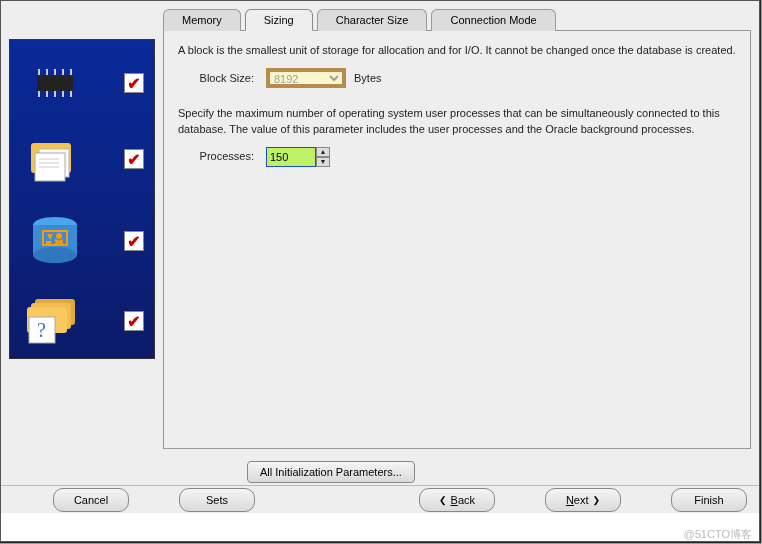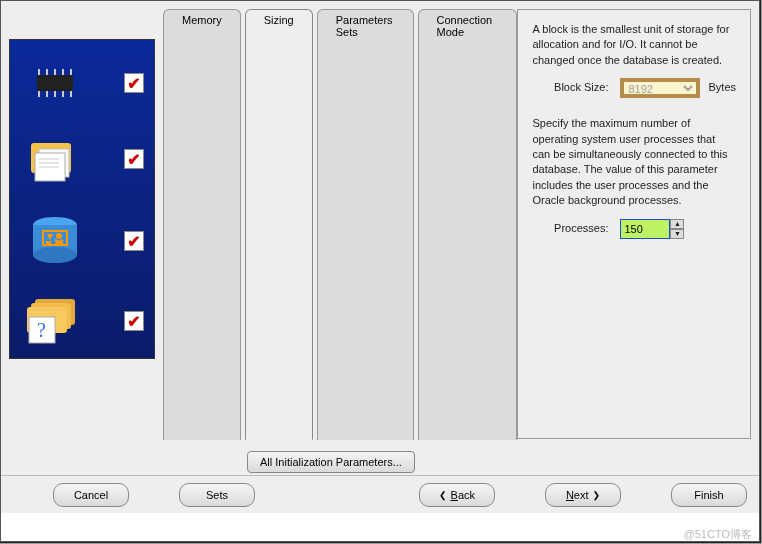--- a/index.html
+++ b/index.html
@@ -94,20 +94,21 @@
     background: #fff;
     display: flex; align-items: center; justify-content: center;
     color: #c00;
     font-size: 16px;
     font-weight: bold;
     margin-right: 2px;
   }
   .right-pane {
     flex: 1;
     display: flex;
+    flex-direction: column;
   }
   .tabs {
     display: flex;
     gap: 4px;
     margin-bottom: -1px;
     padding-left: 0px;
     z-index: 2;
   }
   .tab {
     border: 1px solid #999;
@@ -166,21 +167,21 @@
     border-radius: 10px;
     background: linear-gradient(#f5f5f5, #dadada);
     padding: 3px 18px;
     font-size: 11px;
     min-width: 76px;
     height: 24px;
     margin-left: 40px;
   }
   .button.pill { border-radius: 4px; padding: 4px 12px; height: 22px; min-width: 0; }
   .bottom-bar {
-    height: 38px;
+    height: 28px;
     border-top: 1px solid #bbb;
     padding: 10px 12px;
     display: flex;
     align-items: center;
     justify-content: space-between;
     background: #eeeeee;
   }
   .bottom-left, .bottom-right { display: flex; gap: 10px; align-items: center; }
   .nav-btn { display: inline-flex; align-items: center; gap: 4px; }
   .nav-arrow { font-size: 9px; }
@@ -265,21 +266,21 @@
               </svg>
           </div>
           <div class="check">✔</div>
         </div>
       </div>
 
       <div class="right-pane">
         <div class="tabs">
           <div class="tab">Memory</div>
           <div class="tab active">Sizing</div>
-          <div class="tab">Parameters Sets</div>
+          <div class="tab">Character Size</div>
           <div class="tab">Connection Mode</div>
         </div>
         <div class="tab-body">
           <div>A block is the smallest unit of storage for allocation and for I/O. It cannot be changed once the database is created.</div>
           <div class="row">
             <div class="field-label">Block Size:</div>
             <select class="combo" disabled="">
               <option>8192</option>
             </select>
             <span>Bytes</span>

